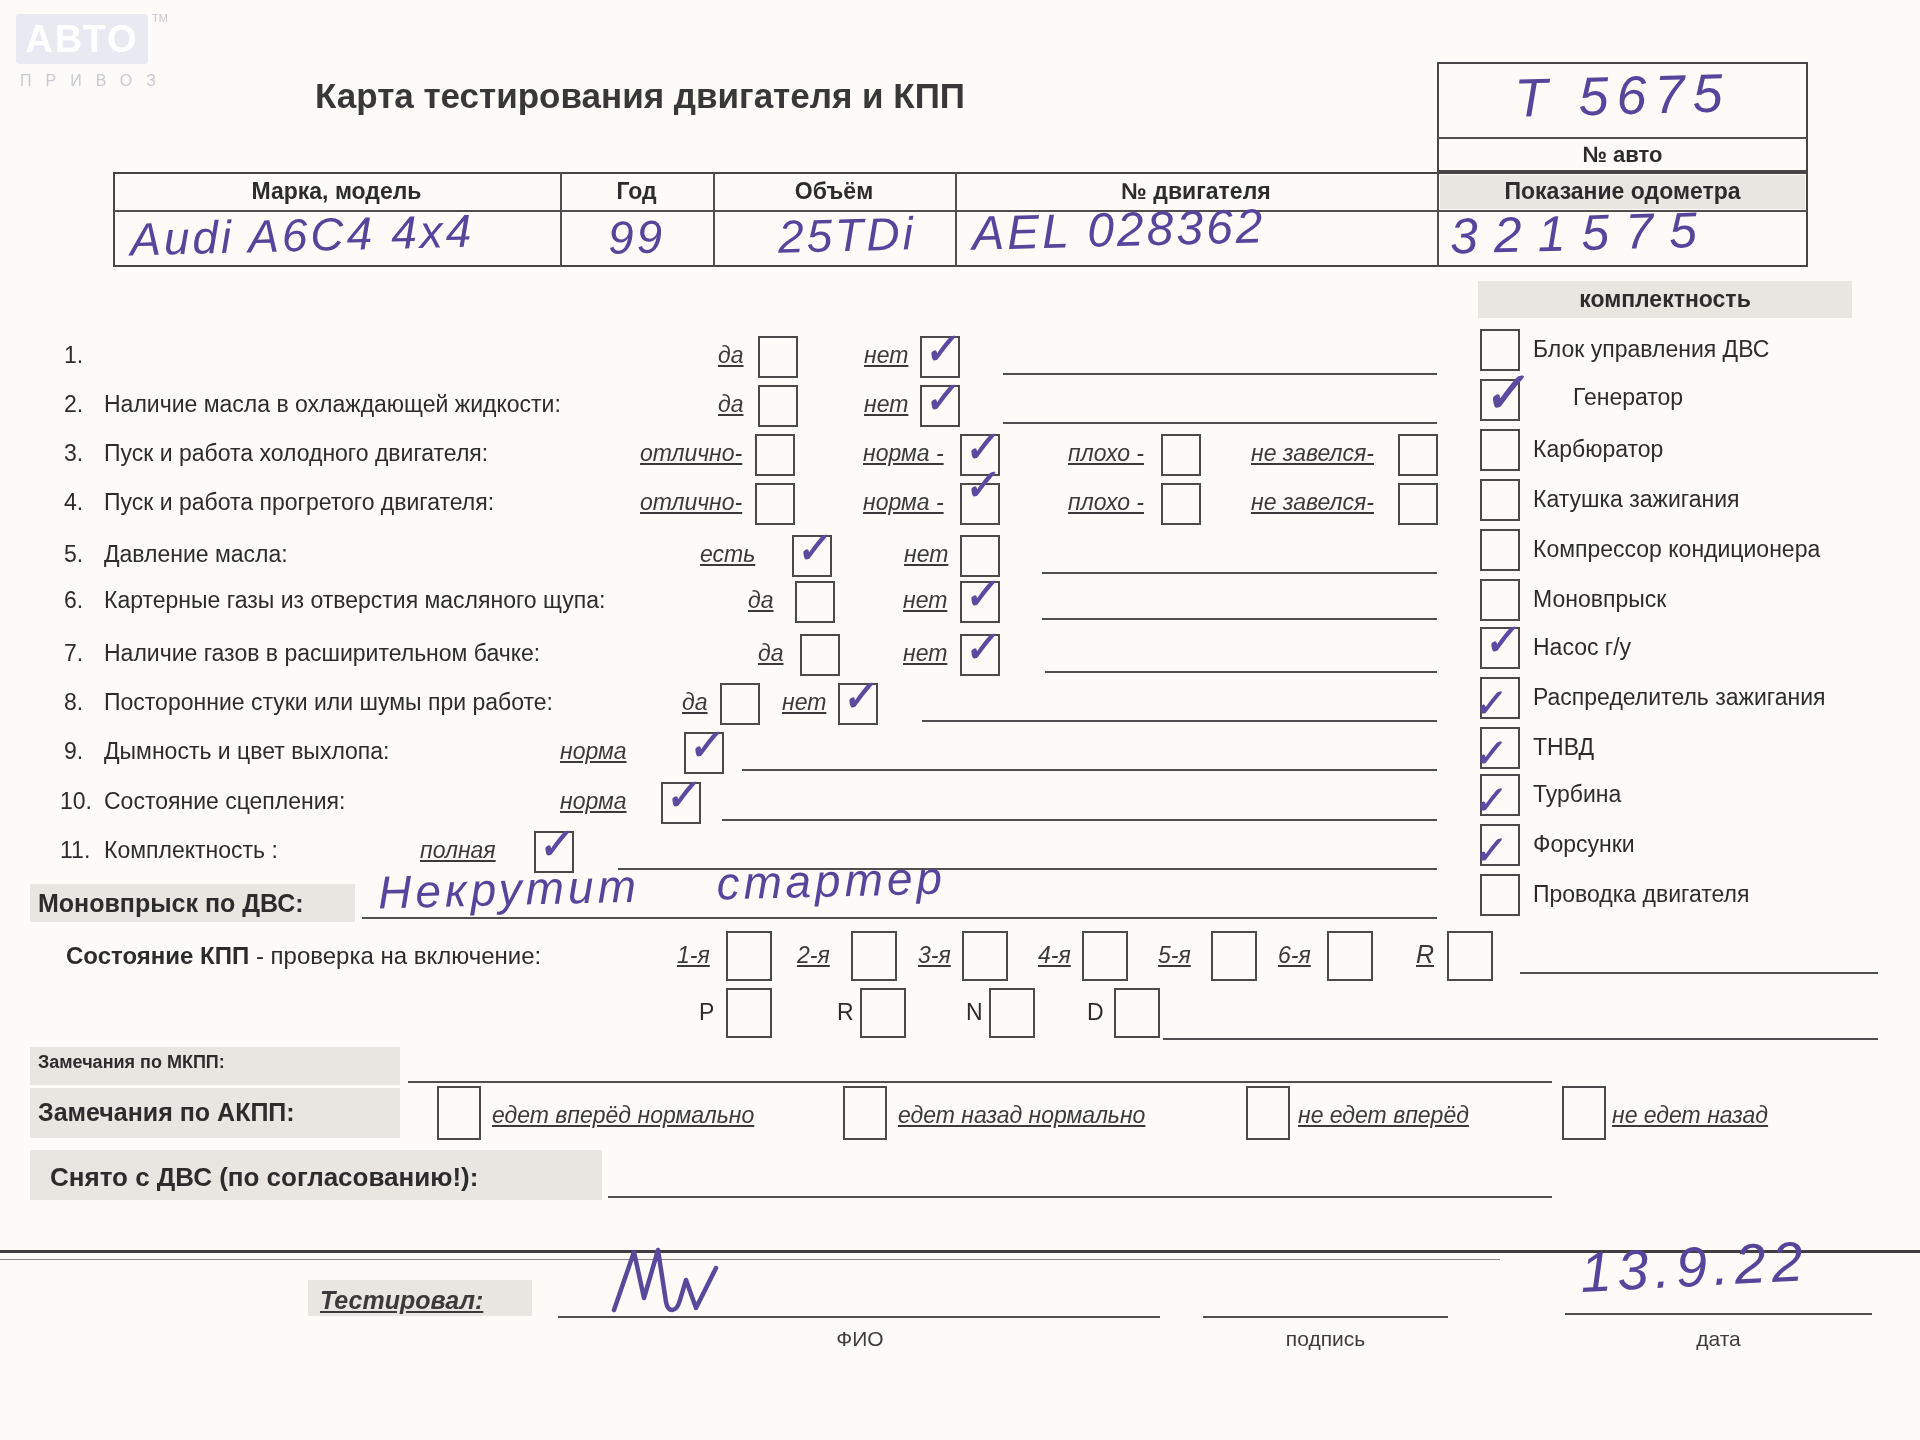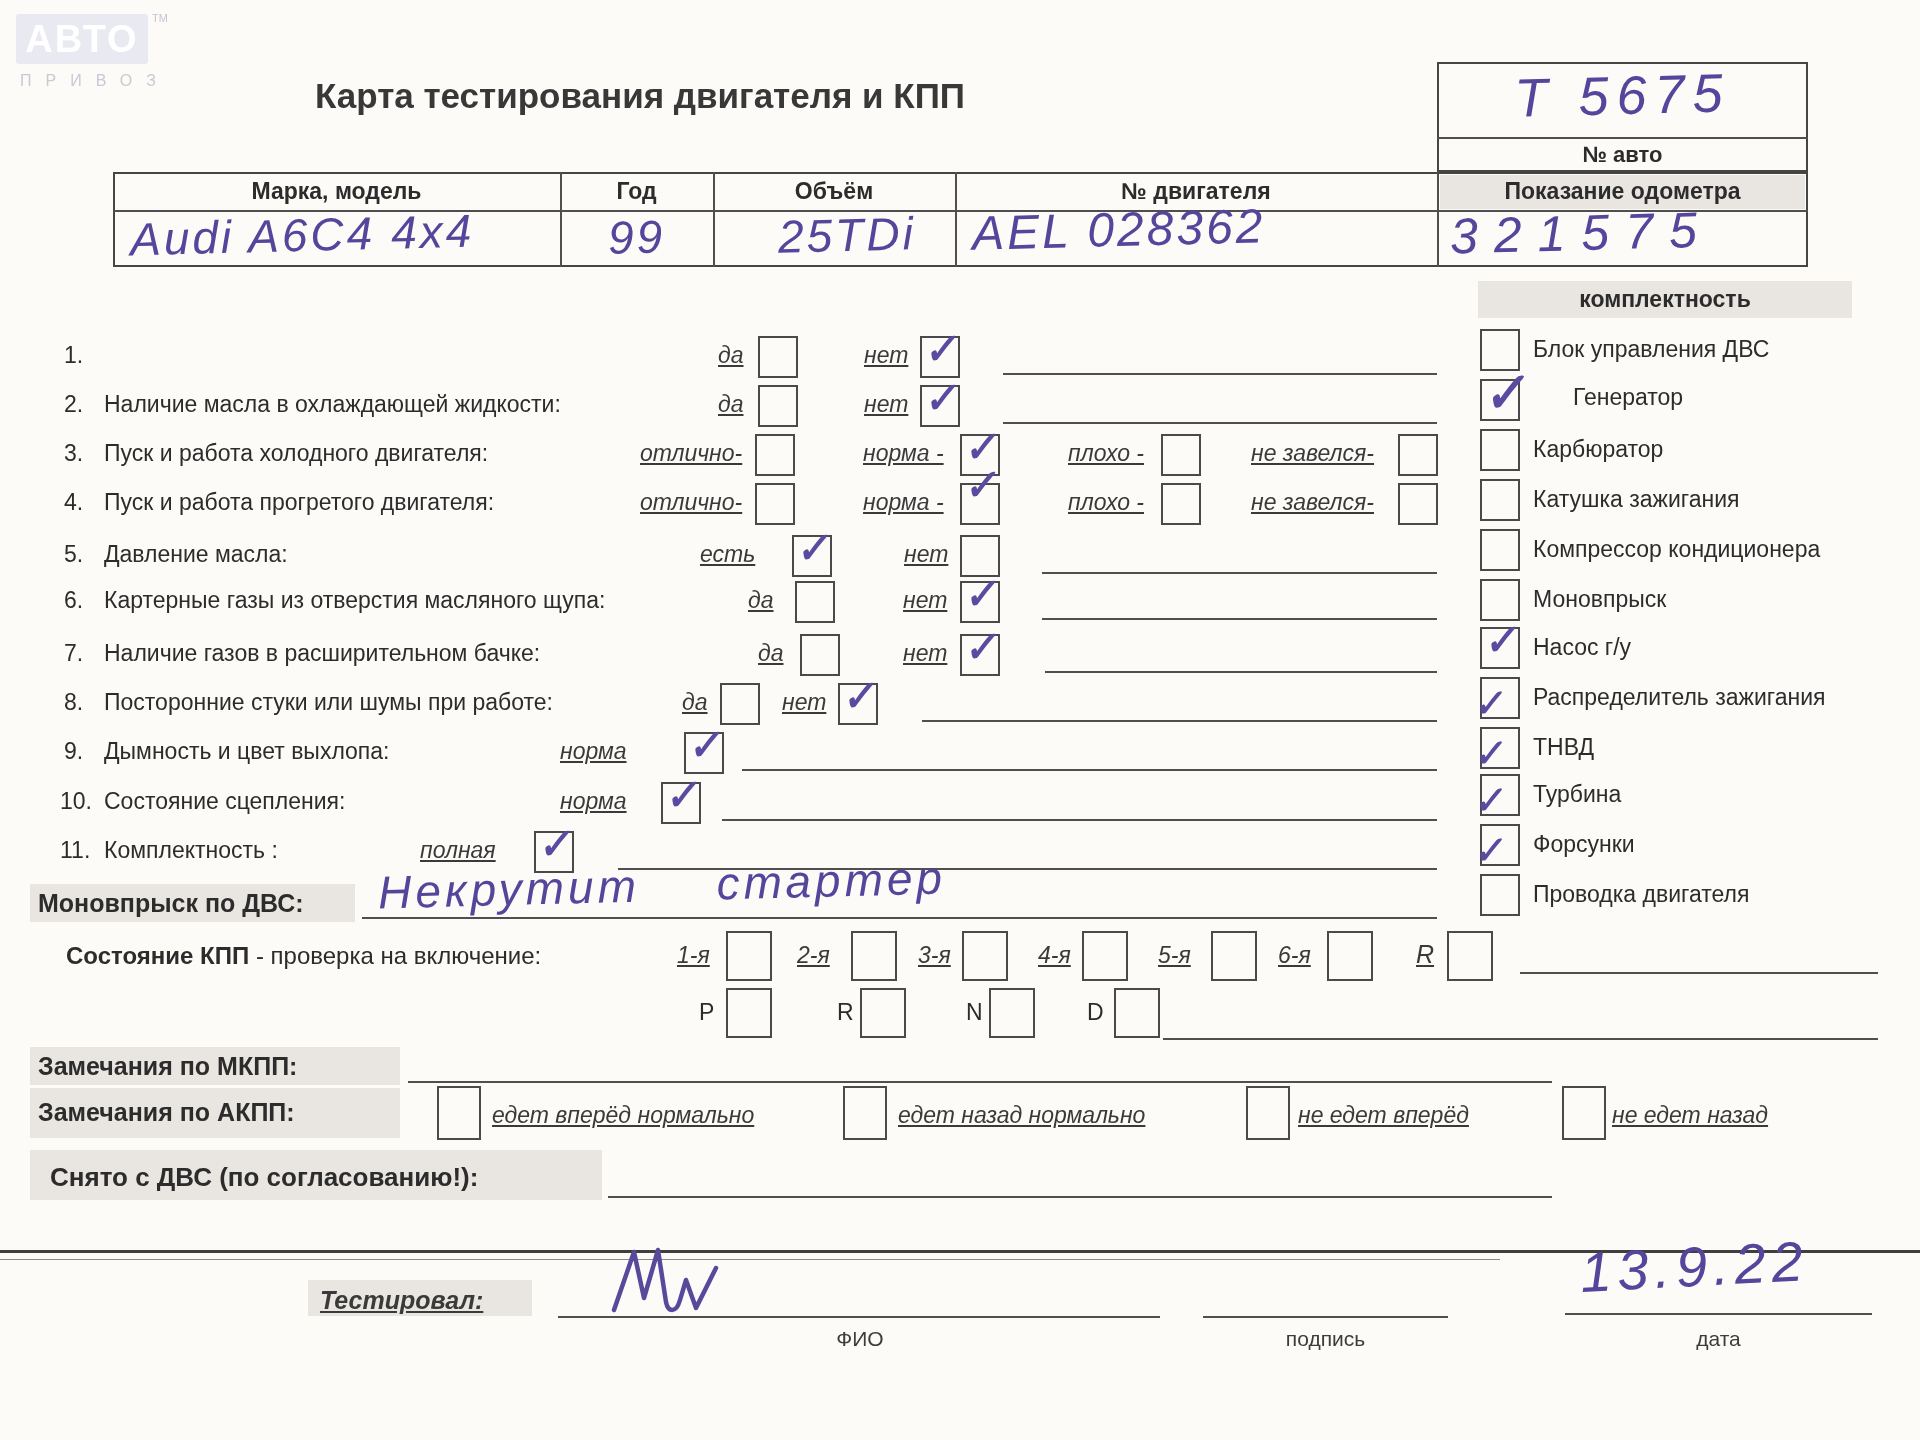--- a/index.html
+++ b/index.html
@@ -234,21 +234,21 @@
   <div class="cb2" style="left:726px;top:988px;"></div>
   <div class="s t" style="left:837px;top:999px;">R</div>
   <div class="cb2" style="left:860px;top:988px;"></div>
   <div class="s t" style="left:966px;top:999px;">N</div>
   <div class="cb2" style="left:989px;top:988px;"></div>
   <div class="s t" style="left:1087px;top:999px;">D</div>
   <div class="cb2" style="left:1114px;top:988px;"></div>
   <div class="ln" style="left:1163px;top:1038px;width:715px;"></div>
 
   <div class="s hl" style="left:30px;top:1047px;width:370px;height:38px;"></div>
-  <div class="s t b" style="left:38px;top:1052px;font-size:25px;">Замечания по МКПП:</div>
+  <div class="s t b" style="left:38px;top:1052px;font-size:18px;">Замечания по МКПП:</div>
   <div class="ln" style="left:408px;top:1081px;width:1144px;"></div>
 
   <div class="s hl" style="left:30px;top:1088px;width:370px;height:50px;"></div>
   <div class="s t b" style="left:38px;top:1098px;font-size:25px;">Замечания по АКПП:</div>
   <div class="cb3" style="left:437px;top:1086px;"></div>
   <div class="s t i" style="left:492px;top:1102px;">едет вперёд нормально</div>
   <div class="cb3" style="left:843px;top:1086px;"></div>
   <div class="s t i" style="left:898px;top:1102px;">едет назад нормально</div>
   <div class="cb3" style="left:1246px;top:1086px;"></div>
   <div class="s t i" style="left:1298px;top:1102px;">не едет вперёд</div>

